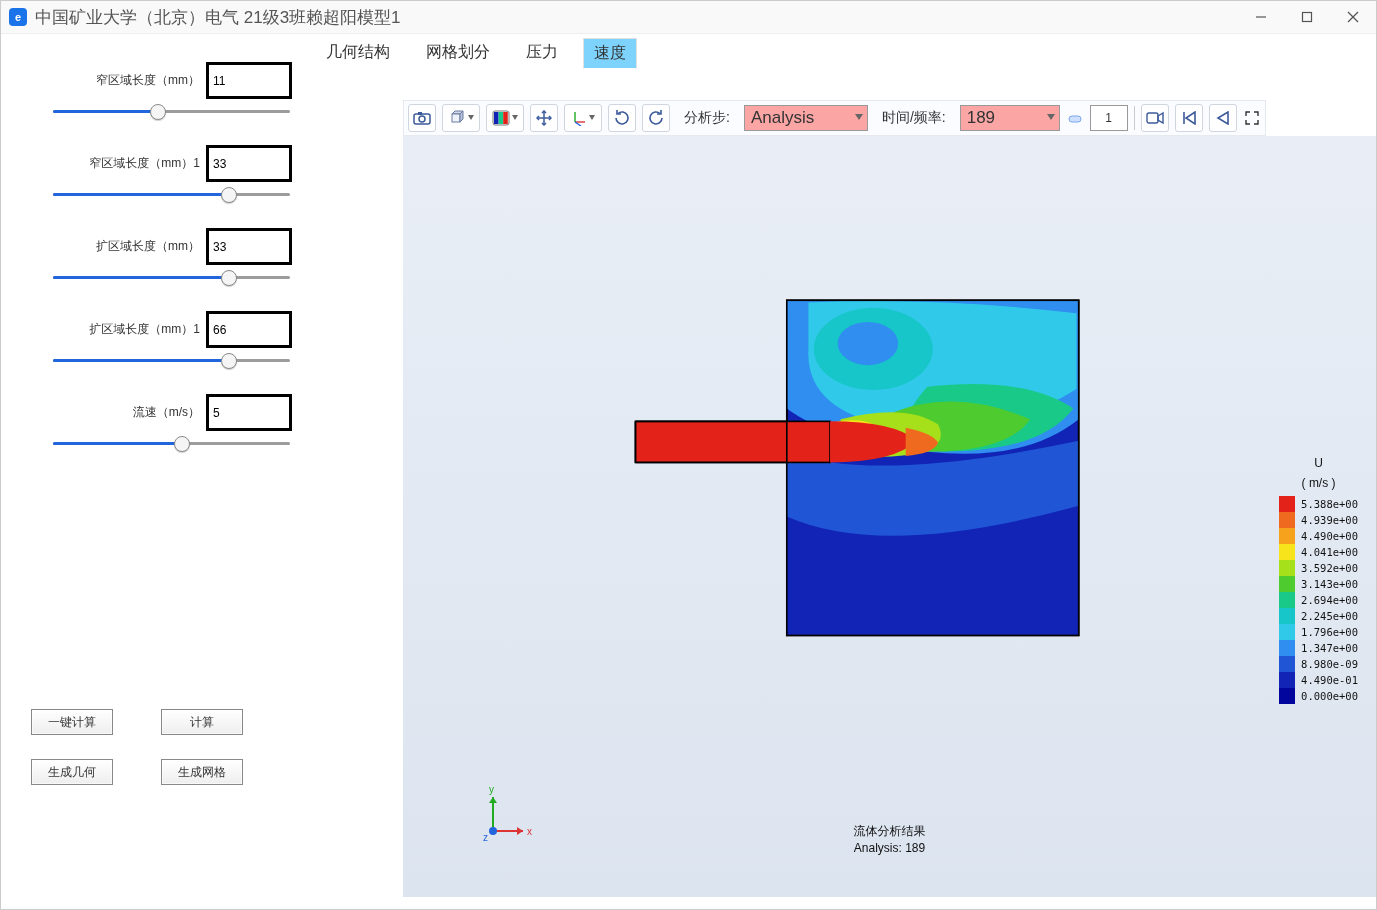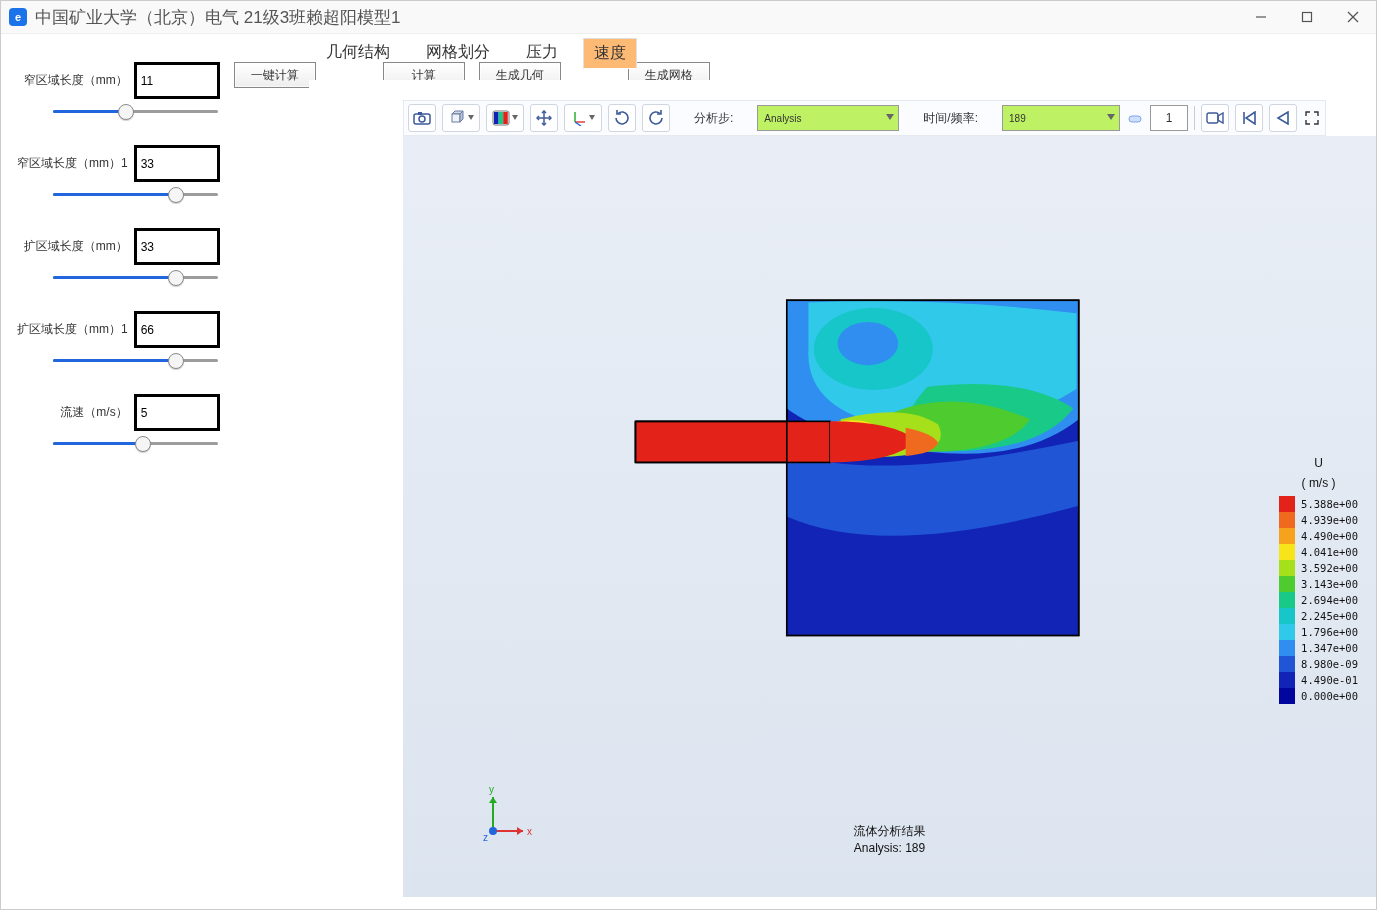--- a/index.html
+++ b/index.html
@@ -4,43 +4,43 @@
 <style>
   html,body{margin:0;padding:0;font-family:"Microsoft YaHei",Arial,sans-serif;font-size:12px;color:#333;background:#fff;user-select:none}
   .window{width:1377px;height:910px;box-sizing:border-box;border:1px solid #ccc;display:flex;flex-direction:column;background:#fff}
   .titlebar{height:32px;display:flex;align-items:center;border-bottom:1px solid #eee;background:#f9f9f9}
   .titlebar .app-icon{width:18px;height:18px;margin:0 8px;border-radius:4px;background:#1a73e8;display:flex;align-items:center;justify-content:center;color:#fff;font-weight:bold;font-size:11px}
   .titlebar .title-text{flex:1;font-size:17px;color:#555}
   .win-ctrl{display:flex}
   .win-btn{width:46px;height:30px;display:flex;align-items:center;justify-content:center;color:#666;font-size:12px}
   .win-btn.close{font-size:15px}
   .body{flex:1;display:flex;min-height:0}
-  .sidebar{width:308px;border-right:1px solid transparent;padding:28px 16px 0 16px;box-sizing:border-box;display:flex;flex-direction:row}
+  .sidebar{width:308px;border-right:1px solid transparent;padding:28px 16px 14px 16px;box-sizing:border-box;display:flex;flex-direction:column}
   .param{margin-bottom:24px}
   .param-row{display:flex;align-items:center;justify-content:flex-end;gap:6px}
   .param-label{font-size:12px;color:#333;white-space:nowrap}
   .param-input{width:86px;height:37px;border:3px solid #000000;font-size:12px;padding:0 4px;box-sizing:border-box}
   .slider{position:relative;height:20px;margin-top:2px;margin-left:36px;margin-right:2px}
   .slider .track{position:absolute;left:0;right:0;top:9px;height:3px;background:#9c9c9c;border-radius:2px}
   .slider .fill{position:absolute;left:0;top:9px;height:3px;background:#2266dd;border-radius:2px}
   .slider .thumb{position:absolute;top:3px;width:14px;height:14px;border-radius:50%;background:#f5f5f5;border:1px solid #8a8a8a;box-shadow:0 1px 1px rgba(0,0,0,.2);margin-left:-7px}
   .sidebar-spacer{flex:1}
-  .btn-row{display:flex;gap:67px;margin-bottom:24px;margin-left:14px}
+  .btn-row{display:flex;gap:48px;margin-bottom:24px;margin-left:14px}
   .ctl-btn{min-width:68px;height:24px;border:1px solid #888;background:linear-gradient(#fff,#eee);font-size:12px;display:flex;align-items:center;justify-content:center;padding:0 6px;box-shadow:inset 0 0 0 1px rgba(255,255,255,.6)}
   .main{flex:1;display:flex;flex-direction:column;min-width:0}
   .tabs{display:flex;align-items:flex-end;height:28px;margin:6px 0 0 0;gap:14px;padding-left:6px}
   .tab{padding:4px 10px;font-size:16px;color:#333;background:transparent;border:1px solid transparent}
-  .tab.active{background:#fdba74;border:1px solid #e1e1e1;border-bottom-color:#fff;position:relative;top:1px}
+  .tab.active{background:#7dd3fc;border:1px solid #e1e1e1;border-bottom-color:#fff;position:relative;top:1px}
   .canvas-wrap{flex:1;margin:0 0 0 0;padding:12px 0 0 0}
   .canvas{position:relative;margin:0 0 0 0;height:calc(100% - 12px);background:#fff}
   .toolbar{position:absolute;left:94px;top:20px;height:32px;display:flex;align-items:center;gap:6px;background:#fafcff;padding:1px 4px;border:1px solid #e6e9ef}
   .tbtn{width:26px;height:26px;border:1px solid #cfd6df;background:#fff;display:flex;align-items:center;justify-content:center;border-radius:3px}
   .tbtn.split{width:36px}
-  .tlabel{font-size:12px;color:#333;margin:0 18px}
-  .tselect{height:24px;border:1px solid #999;background:#bef264;font-size:10px;padding:0 24px 0 6px;display:flex;align-items:center;position:relative;min-width:98px}
+  .tlabel{font-size:14px;color:#333;margin:0 8px}
+  .tselect{height:24px;border:1px solid #999;background:#fca5a5;font-size:17px;padding:0 6px 0 6px;display:flex;align-items:center;position:relative;min-width:98px}
   .tselect .caret{position:absolute;right:4px;top:8px;width:0;height:0;border-left:4px solid transparent;border-right:4px solid transparent;border-top:6px solid #666}
   .spin{width:36px;height:24px;border:1px solid #999;display:flex;align-items:center;justify-content:center;background:#fff}
   .plot{position:absolute;left:94px;right:0;top:56px;bottom:0;background:linear-gradient(#e9eef6,#dce4ef);overflow:hidden}
   .result-title{position:absolute;left:50%;transform:translateX(-50%);bottom:40px;text-align:center;font-size:12px;color:#111;line-height:1.4}
   .triad{position:absolute;left:72px;bottom:50px;width:64px;height:64px}
   .legend{position:absolute;right:18px;top:320px;font-size:10.5px;color:#111;font-family:Consolas,Menlo,monospace}
   .legend .title{text-align:center;margin-bottom:6px;font-family:"Microsoft YaHei",Arial;font-size:12px}
   .legend .entry{display:flex;align-items:center;gap:6px;height:16px}
   .legend .sw{width:16px;height:16px}
   svg{display:block}

